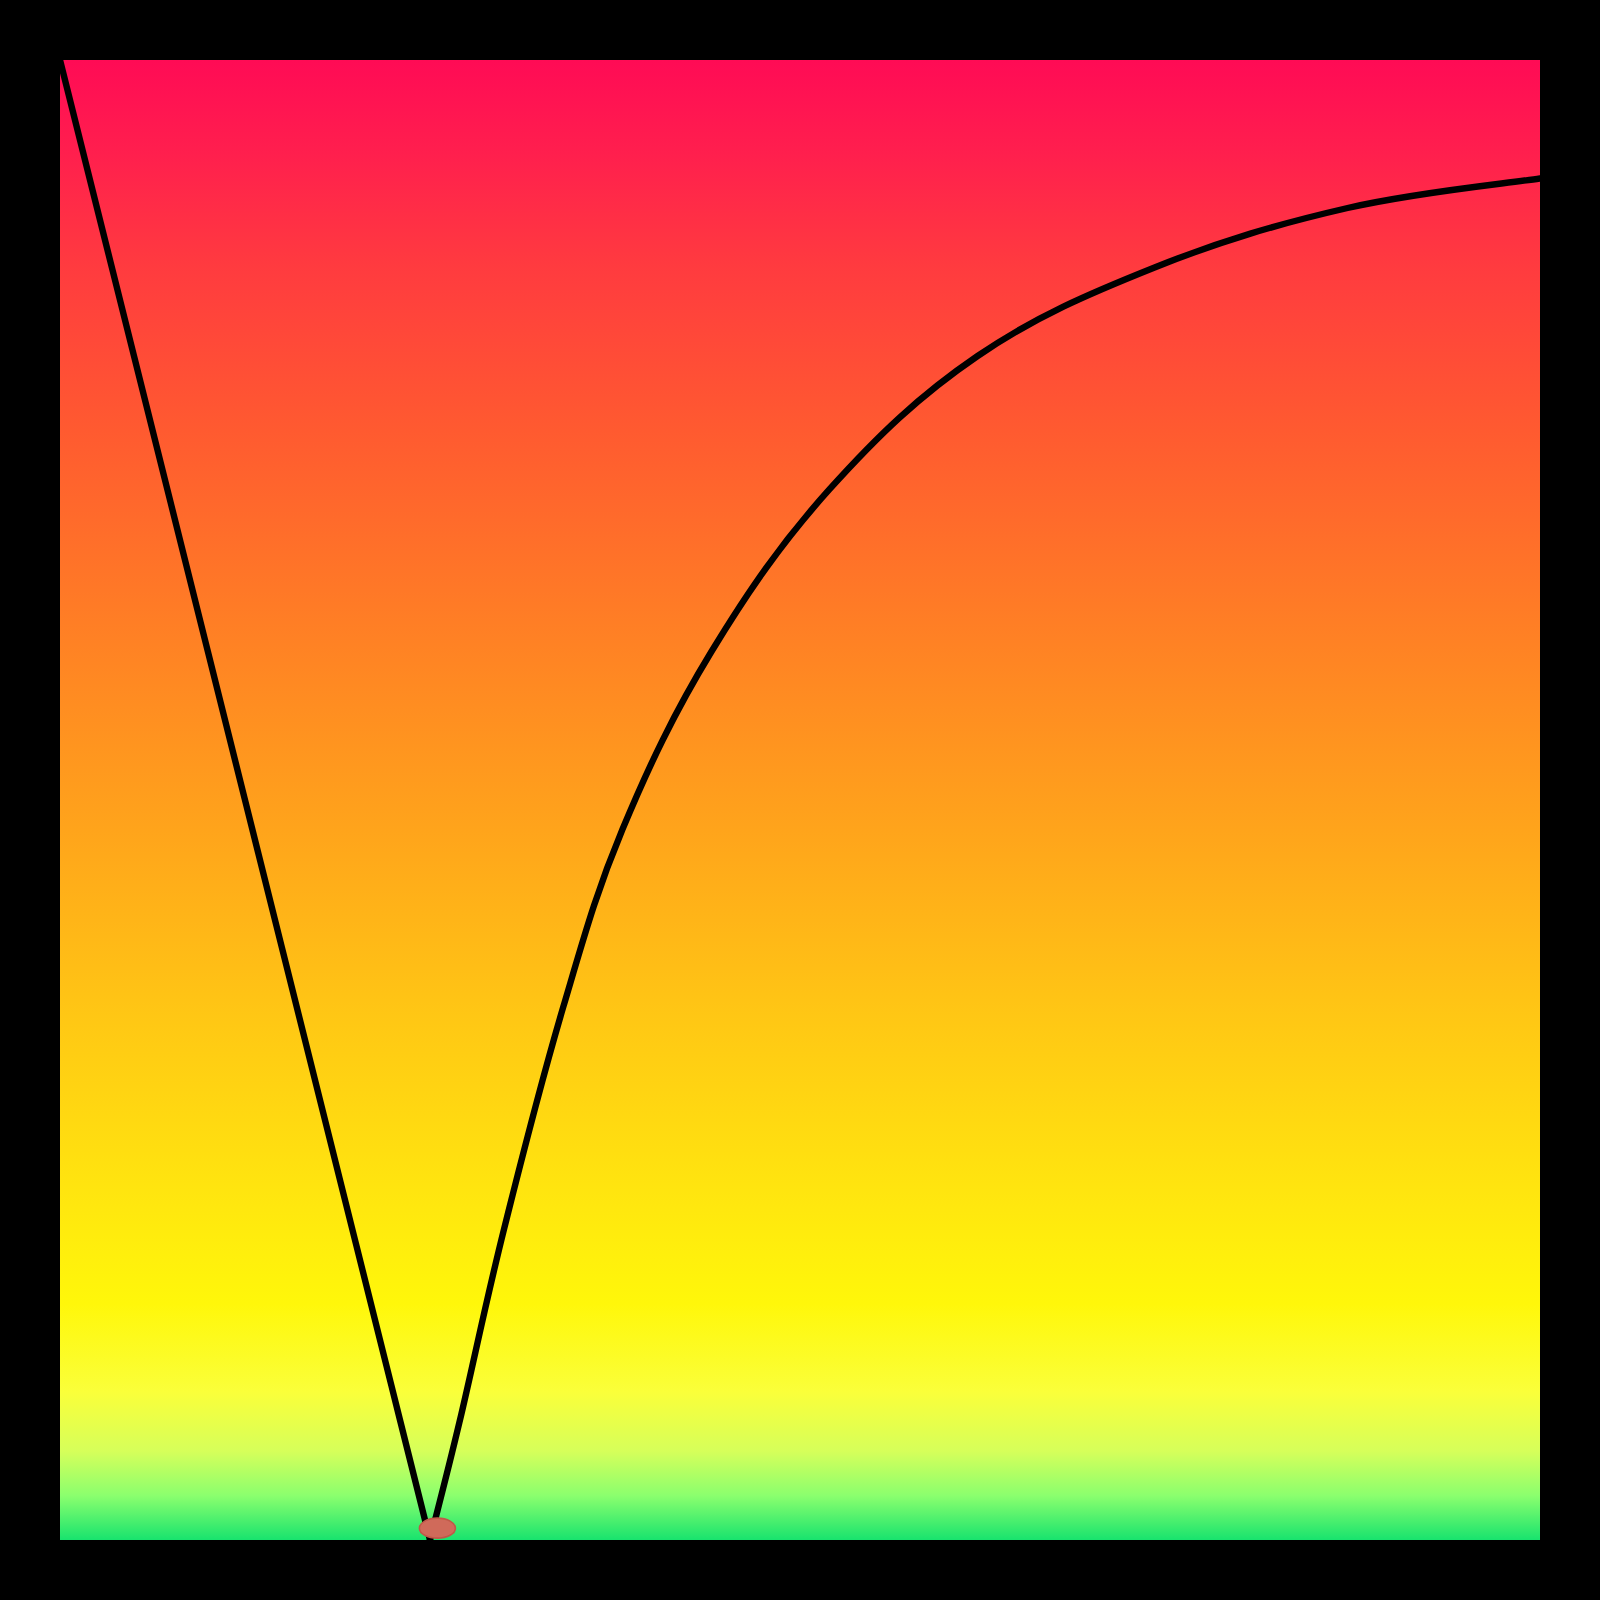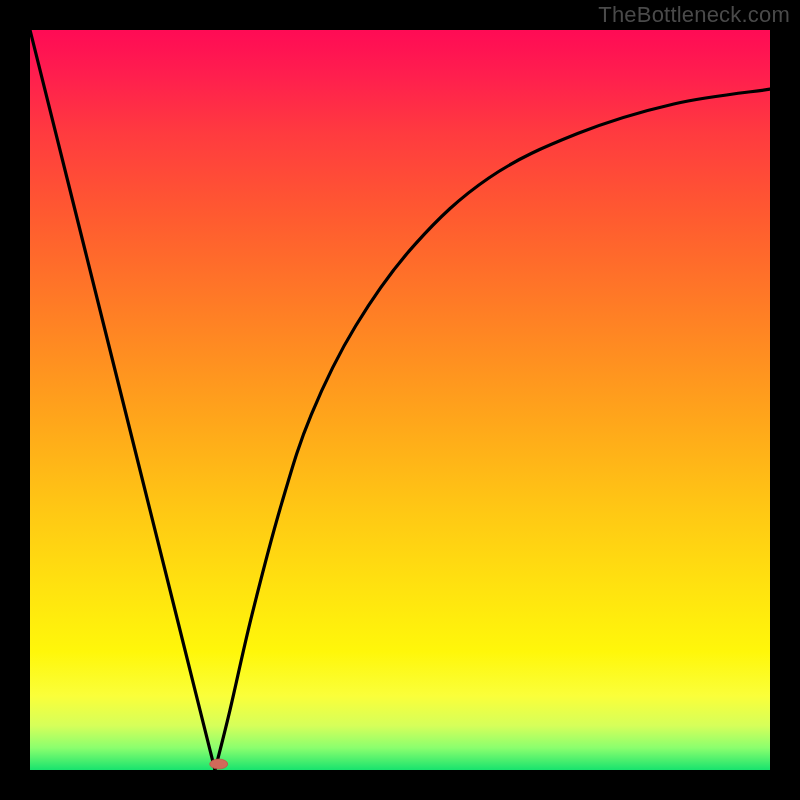--- a/index.html
+++ b/index.html
@@ -72,21 +72,20 @@
     fill: #d06a5a;
     stroke: #c05848;
     stroke-width: 0.8;
   }
 </style>
 </head>
 <body>
 
 <div class="frame">
 
-  <div class="watermark">TheBottleneck.com</div>
 
   <div class="plot-area">
     <div class="gradient"></div>
 
     <svg class="curve" viewBox="0 0 740 740" preserveAspectRatio="none">
       <path d="M 0 0 C 6.66 26.64, 23.68 94.72, 37 148 C 50.32 201.28, 60.68 242.72, 74 296 C 87.32 349.28, 97.68 390.72, 111 444 C 124.32 497.28, 137.344 549.376, 148 592 C 158.656 634.624, 163.54000000000002 654.16, 170.20000000000002 680.8 C 176.86 707.4399999999999, 182.336 729.3439999999999, 185 740"></path>
       <path d="M 185 740 C 187.66400000000002 729.3439999999999, 193.14000000000001 708.7719999999999, 199.8 680.8 C 206.46 652.828, 212.676 621.896, 222 584.6 C 231.324 547.3040000000001, 240.94400000000002 509.564, 251.60000000000002 473.6 C 262.25600000000003 437.636, 267.88 416.76800000000003, 281.2 384.8 C 294.52 352.832, 306.952 326.63599999999997, 325.6 296 C 344.24800000000005 265.36400000000003, 360.824 241.24, 384.8 214.60000000000002 C 408.776 187.96000000000004, 429.496 167.98, 458.8 148 C 488.10400000000004 128.02, 514.3000000000001 116.92000000000002, 547.6 103.60000000000002 C 580.9 90.28000000000003, 609.168 81.99200000000002, 643.8 74 C 678.4319999999999 66.00799999999998, 722.684 61.86399999999995, 740 59.19999999999993"></path>
       <ellipse class="marker" cx="188.70000000000002" cy="734.08" rx="9" ry="5"></ellipse>
     </svg>
   </div>

